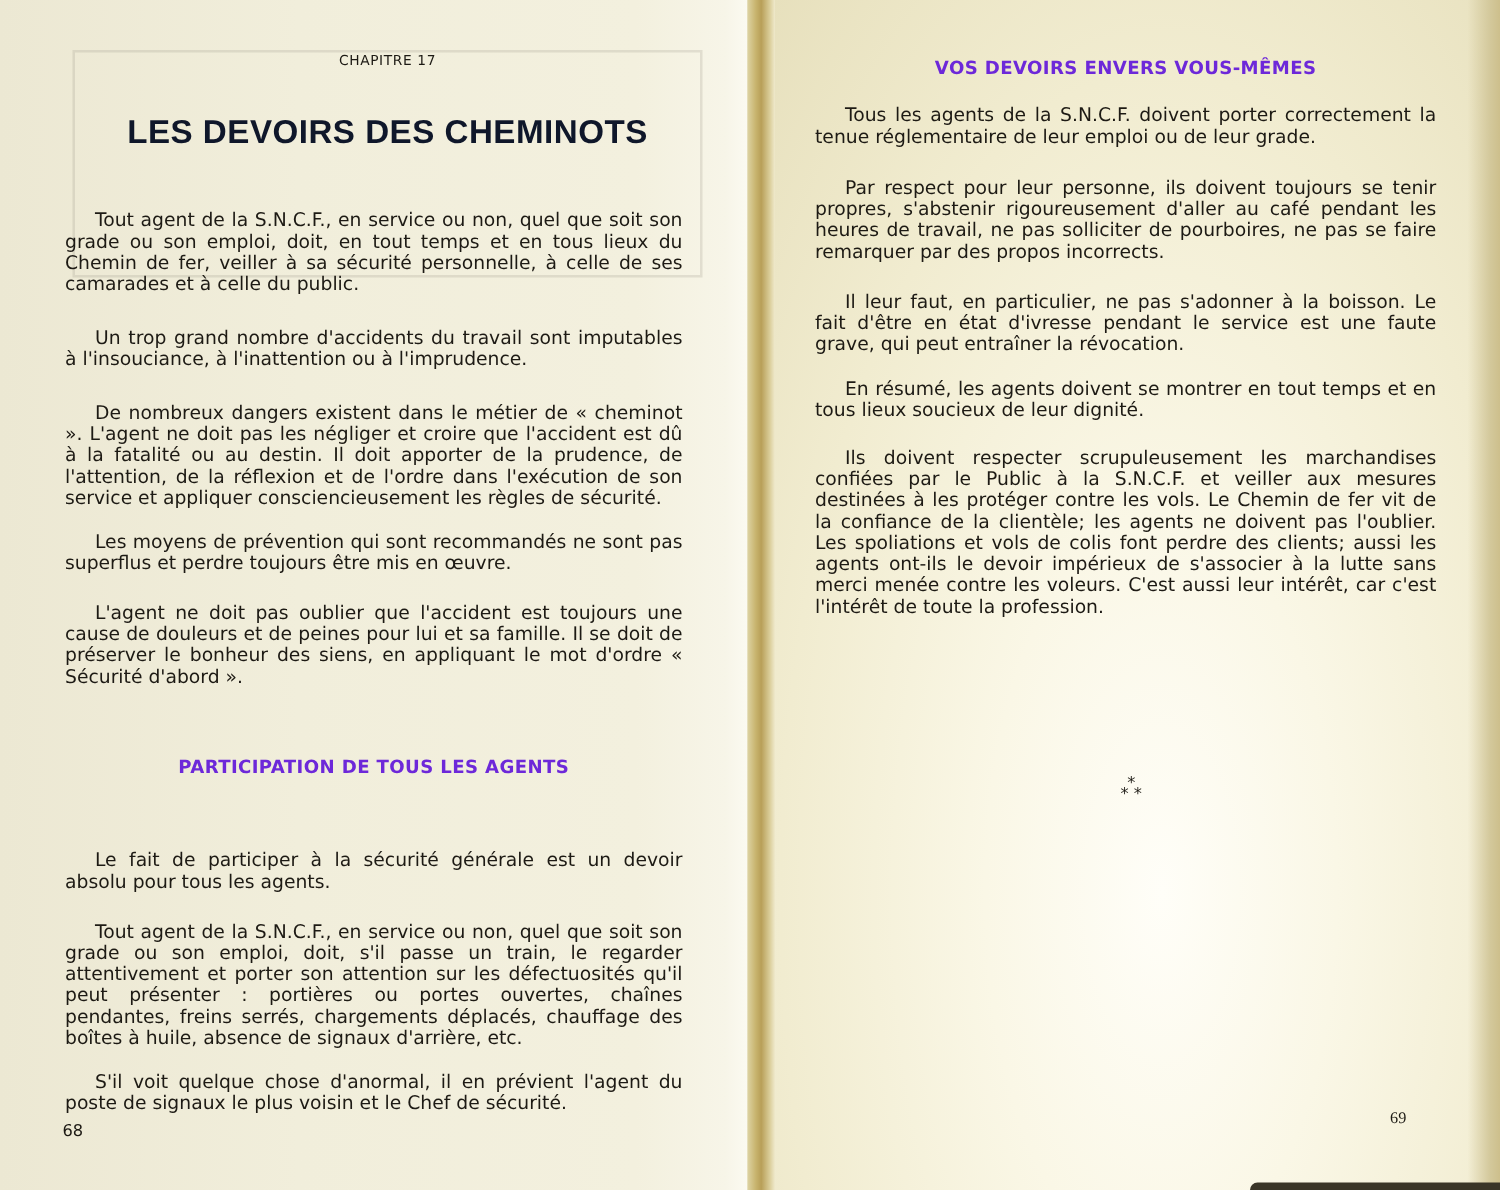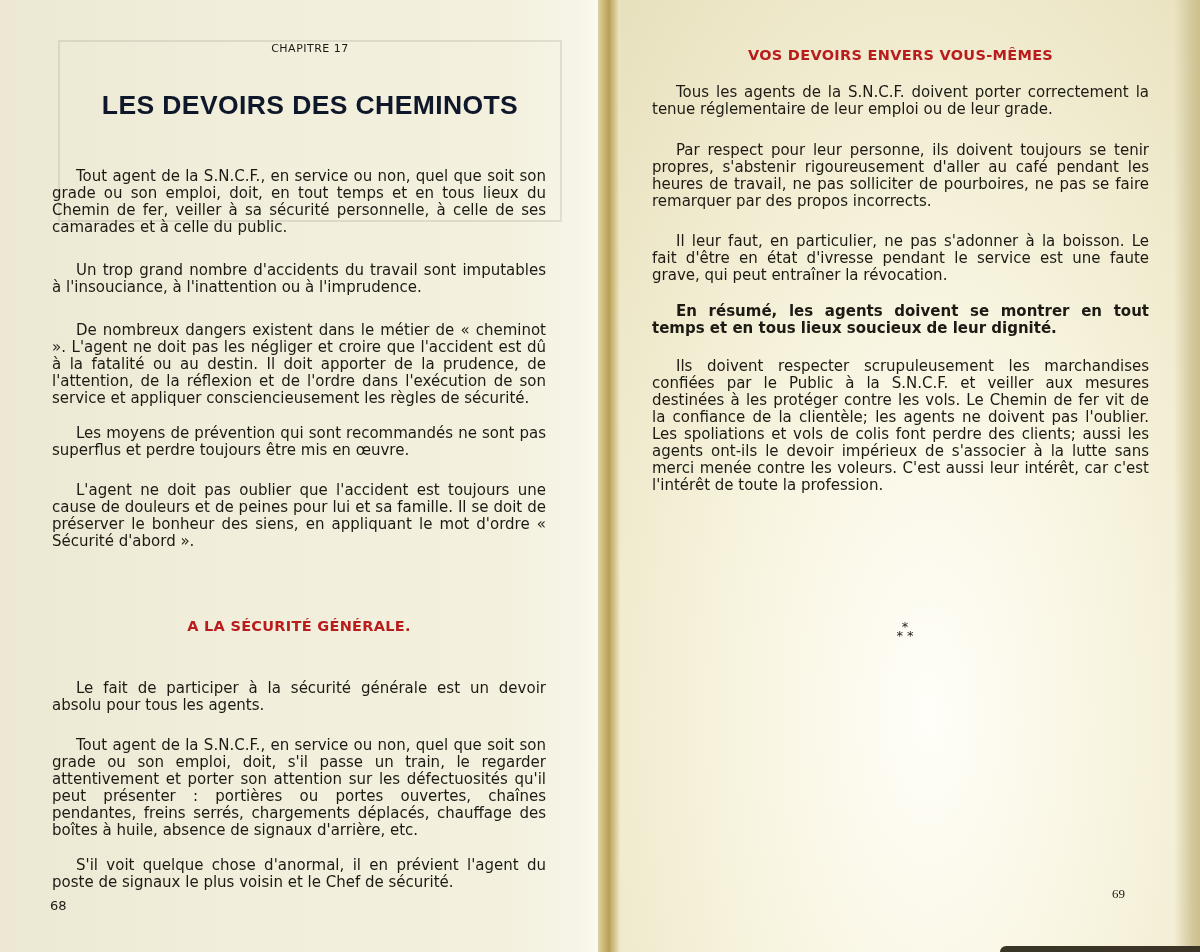--- a/index.html
+++ b/index.html
@@ -12,21 +12,21 @@
     background:radial-gradient(ellipse at 55% 75%,#fffef8 0%,#faf7e6 30%,#f1ecd0 65%,#e6dfbb 100%);}
   .gutter{position:absolute;left:598px;top:0;width:22px;height:952px;
     background:linear-gradient(90deg,#ddd3a3 0%,#c8b46e 30%,#b89f58 50%,#d9cc97 80%,#efe9cc 100%);}
   .right-edge{position:absolute;right:0;top:0;width:26px;height:952px;
     background:linear-gradient(90deg,rgba(210,200,160,0) 0%,#d3c89b 70%,#cdbf8c 100%);}
   .bottom-shadow{position:absolute;left:1000px;bottom:0;width:200px;height:6px;background:#3a3527;border-radius:40px 0 0 0;}
   .ghost-box{position:absolute;left:58px;top:40px;width:500px;height:178px;border:2px solid rgba(150,145,130,.22);}
   .chapter-num{position:absolute;left:40px;width:540px;top:42px;text-align:center;font-size:11px;letter-spacing:.5px;}
   .chapter-title{position:absolute;left:40px;width:540px;top:90px;text-align:center;
     font-family:"Liberation Sans",sans-serif;font-weight:bold;color:#0f172a;font-size:26.5px;letter-spacing:.4px;}
-  .sect-title{text-align:center;color:#b91c1c;font-weight:bold;font-size:14.5px;letter-spacing:.3px;}
+  .sect-title{text-align:center;color:#6d28d9;font-weight:bold;font-size:14.5px;letter-spacing:.3px;}
   .text-block{position:absolute;font-size:15px;line-height:17px;text-align:justify;}
   .text-block p{margin:0;text-indent:24px;}
   .l-col{left:52px;width:494px;}
   .r-col{left:652px;width:497px;}
   .page-num{position:absolute;font-size:13px;}
   .stars{position:absolute;left:870px;top:622px;width:70px;text-align:center;font-size:13px;line-height:9px;}
 </style>
 </head>
 <body>
 
@@ -50,21 +50,21 @@
   <p>De nombreux dangers existent dans le métier de « cheminot ». L'agent ne doit pas les négliger et croire que l'accident est dû à la fatalité ou au destin. Il doit apporter de la prudence, de l'attention, de la réflexion et de l'ordre dans l'exécution de son service et appliquer consciencieusement les règles de sécurité.</p>
 </div>
 <div class="text-block l-col" style="top:425px;">
   <p>Les moyens de prévention qui sont recommandés ne sont pas superflus et perdre toujours être mis en œuvre.</p>
 </div>
 <div class="text-block l-col" style="top:482px;">
   <p>L'agent ne doit pas oublier que l'accident est toujours une cause de douleurs et de peines pour lui et sa famille. Il se doit de préserver le bonheur des siens, en appliquant le mot d'ordre « Sécurité d'abord ».</p>
 </div>
 
 <div style="position:absolute;left:52px;width:494px;top:606px;">
-  <div class="sect-title" style="margin-top:12px;">A LA SÉCURITÉ GÉNÉRALE.</div>
+  <div class="sect-title">PARTICIPATION DE TOUS LES AGENTS</div>
 </div>
 
 <div class="text-block l-col" style="top:680px;">
   <p>Le fait de participer à la sécurité générale est un devoir absolu pour tous les agents.</p>
 </div>
 <div class="text-block l-col" style="top:737px;">
   <p>Tout agent de la S.N.C.F., en service ou non, quel que soit son grade ou son emploi, doit, s'il passe un train, le regarder attentivement et porter son attention sur les défectuosités qu'il peut présenter : portières ou portes ouvertes, chaînes pendantes, freins serrés, chargements déplacés, chauffage des boîtes à huile, absence de signaux d'arrière, etc.</p>
 </div>
 <div class="text-block l-col" style="top:857px;">
   <p>S'il voit quelque chose d'anormal, il en prévient l'agent du poste de signaux le plus voisin et le Chef de sécurité.</p>
@@ -76,21 +76,21 @@
 
 <div class="text-block r-col" style="top:84px;">
   <p>Tous les agents de la S.N.C.F. doivent porter correctement la tenue réglementaire de leur emploi ou de leur grade.</p>
 </div>
 <div class="text-block r-col" style="top:142px;">
   <p>Par respect pour leur personne, ils doivent toujours se tenir propres, s'abstenir rigoureusement d'aller au café pendant les heures de travail, ne pas solliciter de pourboires, ne pas se faire remarquer par des propos incorrects.</p>
 </div>
 <div class="text-block r-col" style="top:233px;">
   <p>Il leur faut, en particulier, ne pas s'adonner à la boisson. Le fait d'être en état d'ivresse pendant le service est une faute grave, qui peut entraîner la révocation.</p>
 </div>
-<div class="text-block r-col" style="top:303px;font-weight:bold;">
+<div class="text-block r-col" style="top:303px;">
   <p>En résumé, les agents doivent se montrer en tout temps et en tous lieux soucieux de leur dignité.</p>
 </div>
 <div class="text-block r-col" style="top:358px;">
   <p>Ils doivent respecter scrupuleusement les marchandises confiées par le Public à la S.N.C.F. et veiller aux mesures destinées à les protéger contre les vols. Le Chemin de fer vit de la confiance de la clientèle; les agents ne doivent pas l'oublier. Les spoliations et vols de colis font perdre des clients; aussi les agents ont-ils le devoir impérieux de s'associer à la lutte sans merci menée contre les voleurs. C'est aussi leur intérêt, car c'est l'intérêt de toute la profession.</p>
 </div>
 
 <div class="stars">
   <div>*</div>
   <div>* *</div>
 </div>

